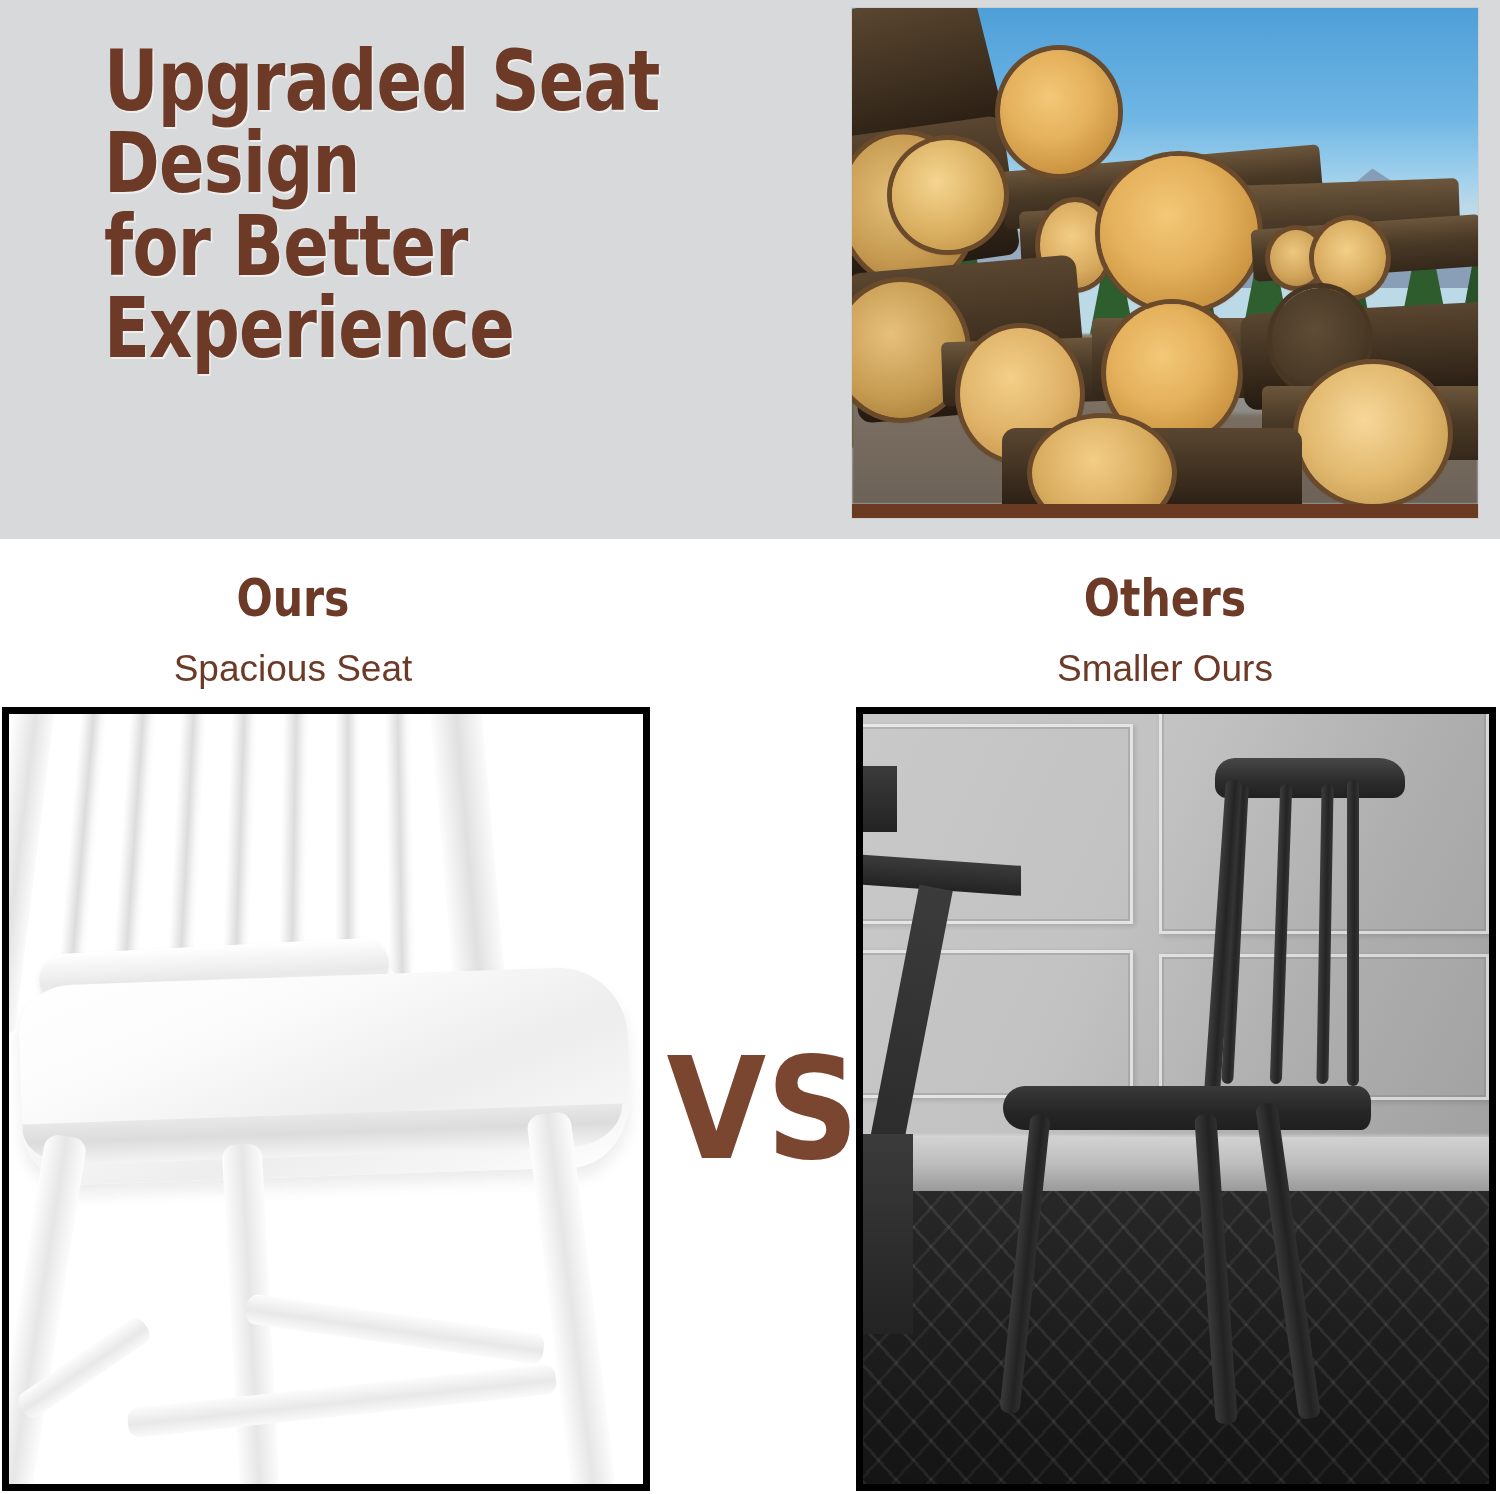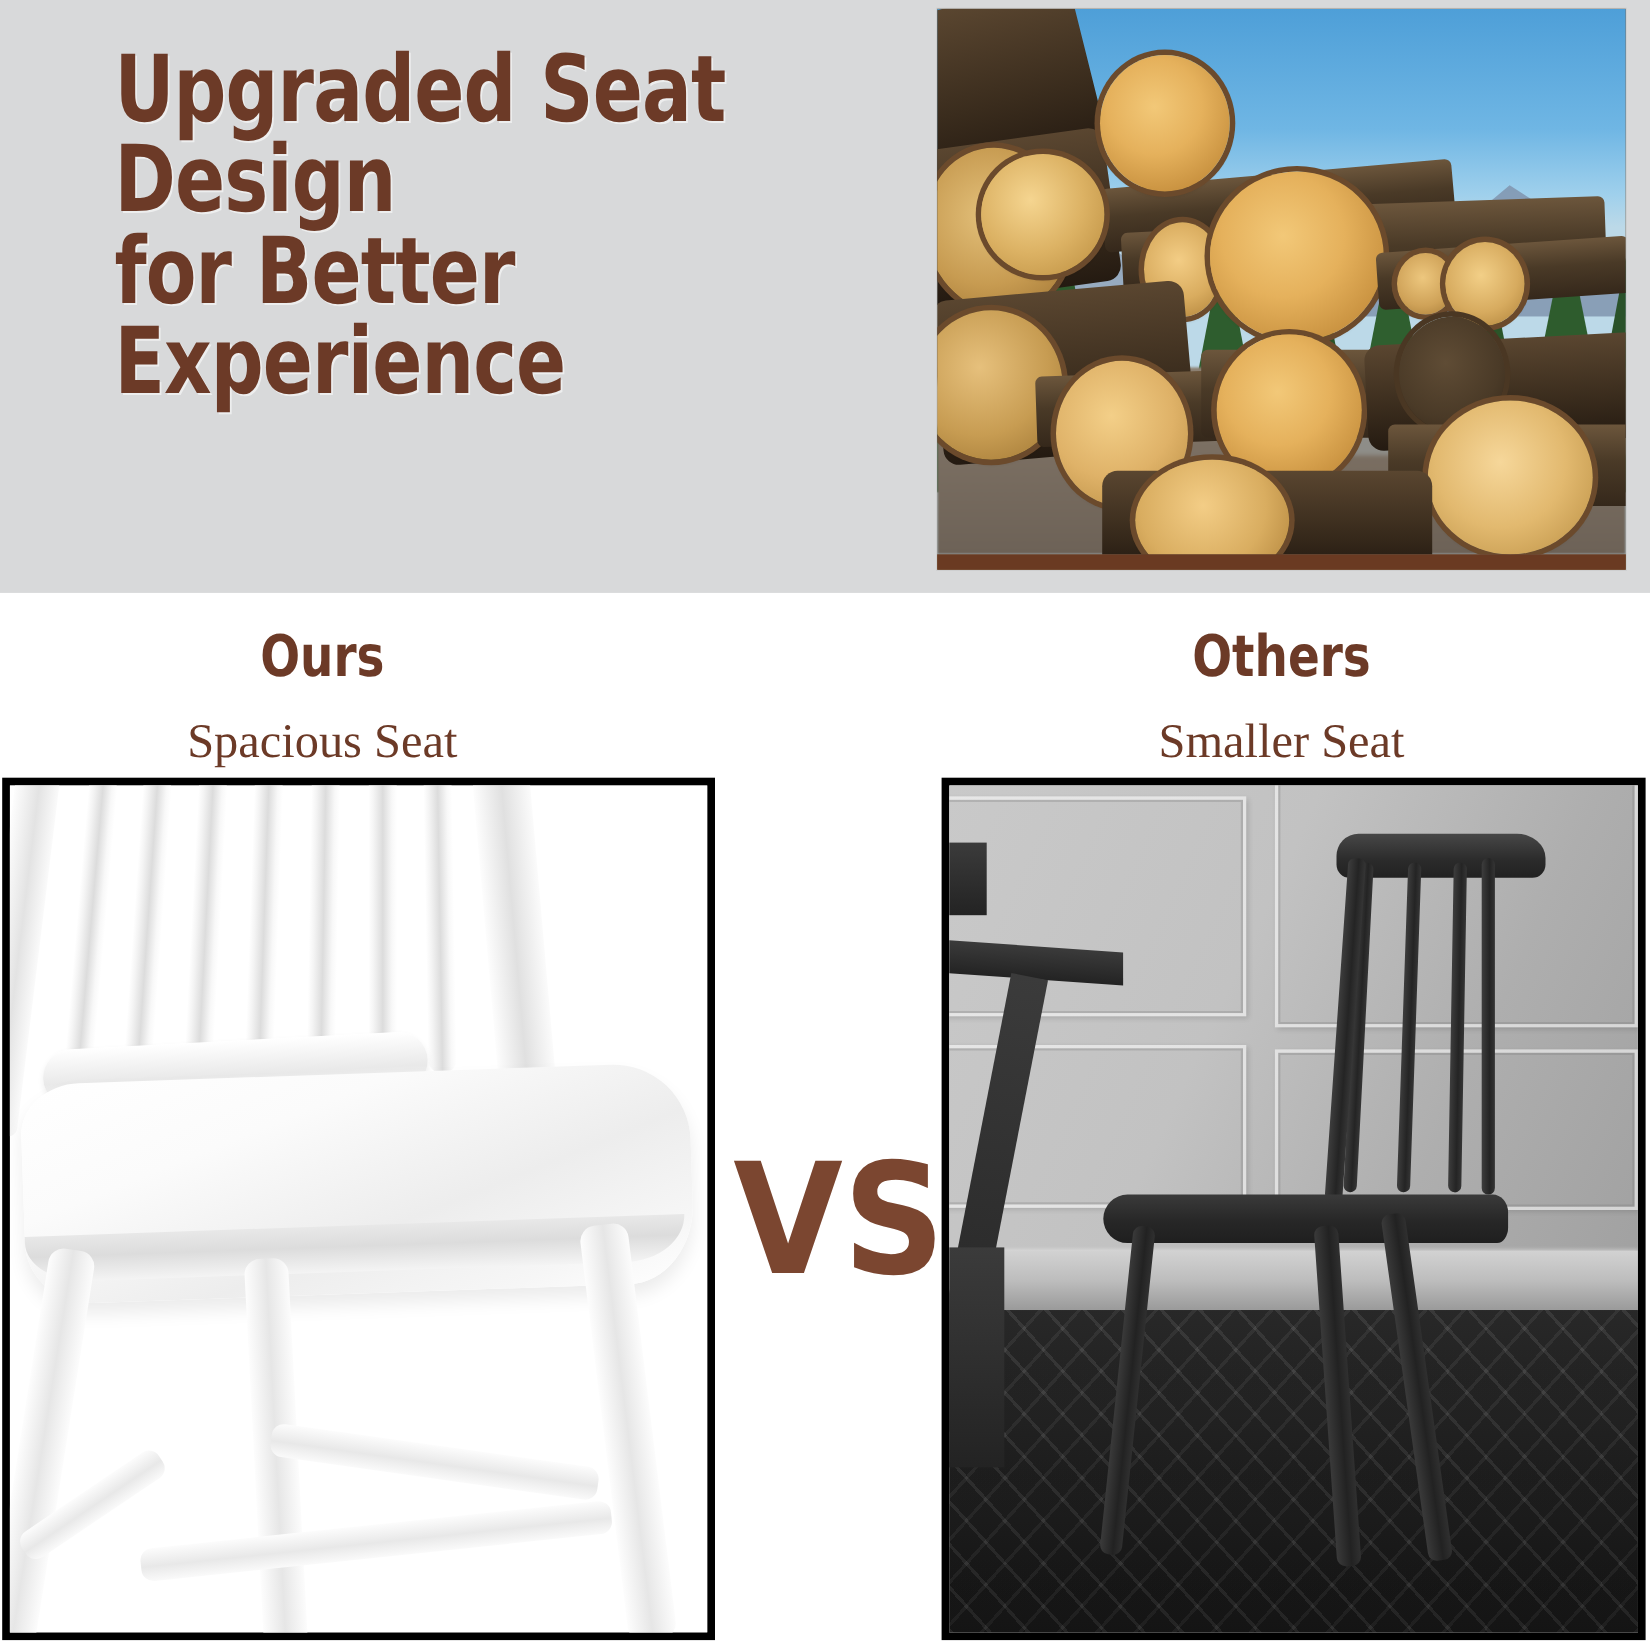--- a/index.html
+++ b/index.html
@@ -90,23 +90,23 @@
     font-family:"DejaVu Sans", sans-serif;
     font-weight:bold;
     font-size:52px;
     transform:scaleX(0.82);
     text-shadow:2px 2px 0 rgba(255,255,255,0.5);
     white-space:nowrap;
   }
   .cmp-sub{
     position:absolute;
     color:#6c3a27;
-    font-family:Liberation Serif, serif;
+    font-family:Liberation Sans, sans-serif;
     font-weight:normal;
-    font-size:44px;
+    font-size:37px;
     white-space:nowrap;
   }
   #ours-title  { left:133px;  top:568px;  width:320px; text-align:center; transform-origin:center top;}
   #ours-sub    { left:133px;  top:648px;  width:320px; text-align:center; }
   #others-title{ left:1005px; top:568px;  width:320px; text-align:center; transform-origin:center top;}
   #others-sub  { left:1005px; top:648px;  width:320px; text-align:center; }
 
   
   #vs{
     position:absolute; left:659px; top:1040px; width:190px;
@@ -300,21 +300,21 @@
              background:radial-gradient(circle at 44% 38%,#f3cd86,#d9ad60 55%,#ae8038 100%);"></div>
       </div>
     </div>
     <div class="bottombar"></div>
   </div>
 </div>
 
 <div id="ours-title" class="cmp-title">Ours</div>
 <div id="ours-sub" class="cmp-sub">Spacious Seat</div>
 <div id="others-title" class="cmp-title">Others</div>
-<div id="others-sub" class="cmp-sub">Smaller Seat</div>
+<div id="others-sub" class="cmp-sub">Smaller Ours</div>
 
 <div id="panel-ours" class="panel">
   <div class="wc">
 
     <div class="wc-postL"></div>
     <div class="wc-spindle" style="left:60px;  height:290px; transform:rotate(5deg);"></div>
     <div class="wc-spindle" style="left:112px; height:282px; transform:rotate(4deg);"></div>
     <div class="wc-spindle" style="left:165px; height:276px; transform:rotate(3deg);"></div>
     <div class="wc-spindle" style="left:218px; height:272px; transform:rotate(2deg);"></div>
     <div class="wc-spindle" style="left:272px; height:268px; transform:rotate(1deg);"></div>

